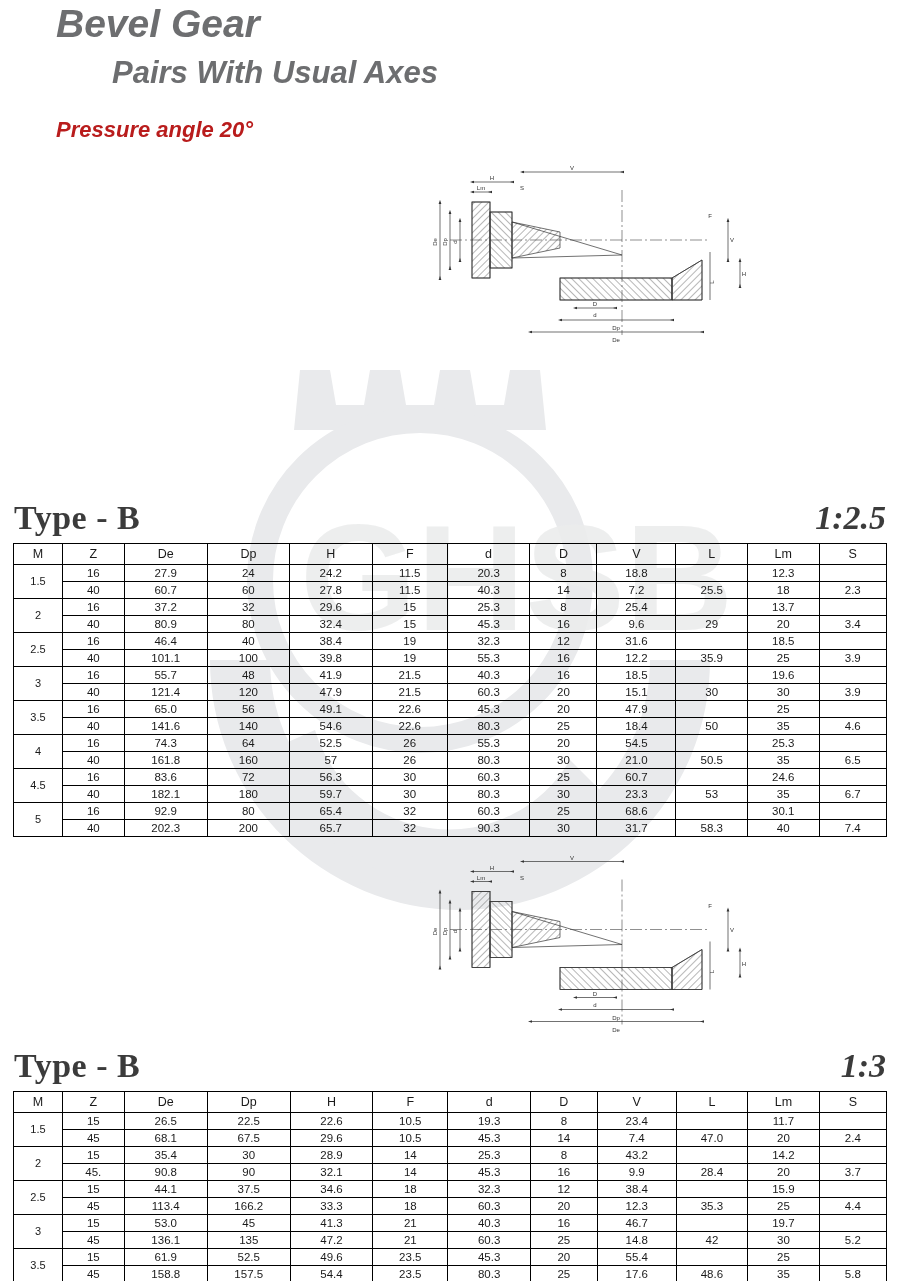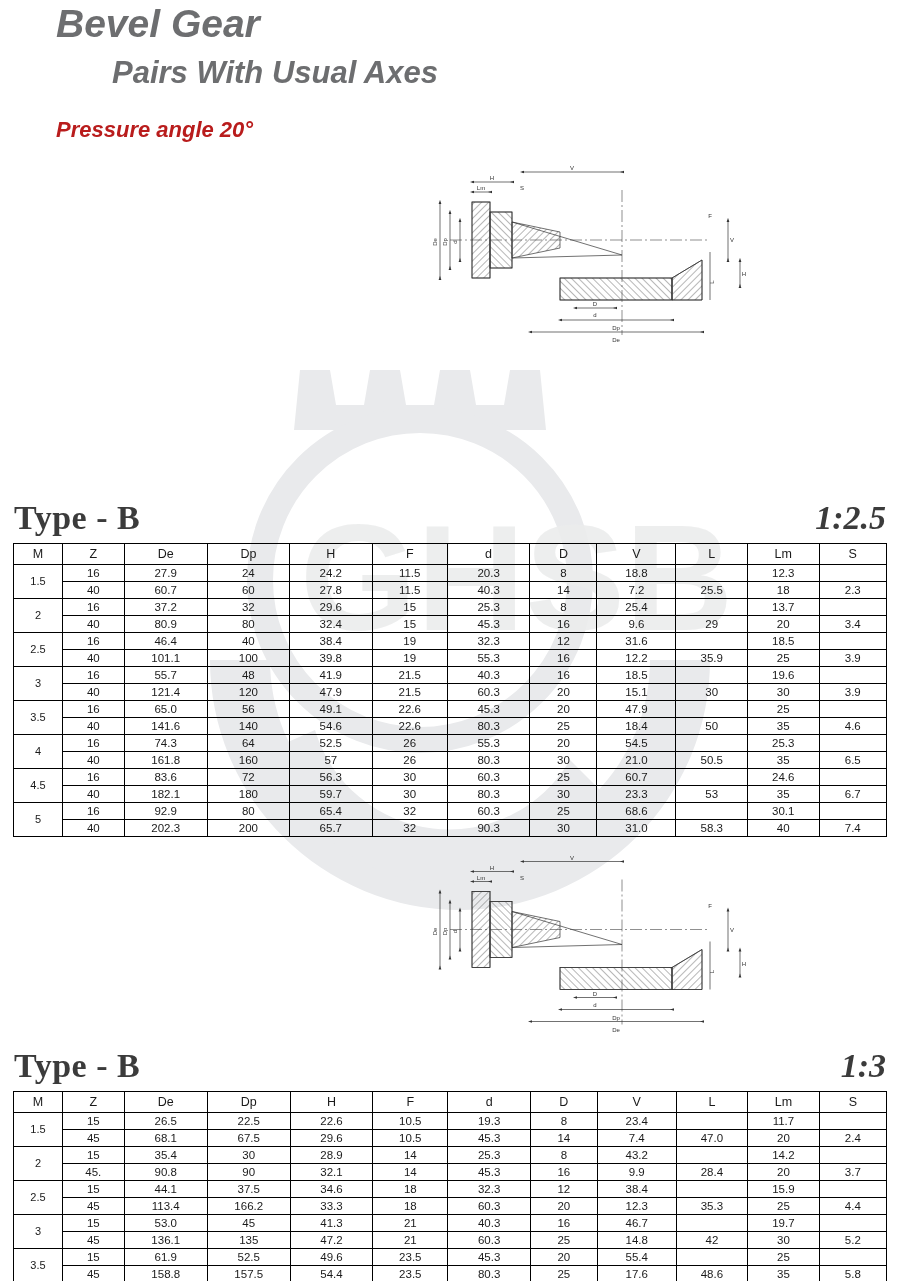--- a/index.html
+++ b/index.html
@@ -492,21 +492,21 @@
         <td></td>
       </tr>
       <tr>
         <td>40</td>
         <td>202.3</td>
         <td>200</td>
         <td>65.7</td>
         <td>32</td>
         <td>90.3</td>
         <td>30</td>
-        <td>31.0</td>
+        <td>31.7</td>
         <td>58.3</td>
         <td>40</td>
         <td>7.4</td>
       </tr>
     </tbody>
   </table>
 
   <div class="drawing-wrap-2">
     <svg class="drawing" width="390" height="200" viewBox="0 0 390 195">
       <g stroke="#333" fill="none" stroke-width="0.7">

